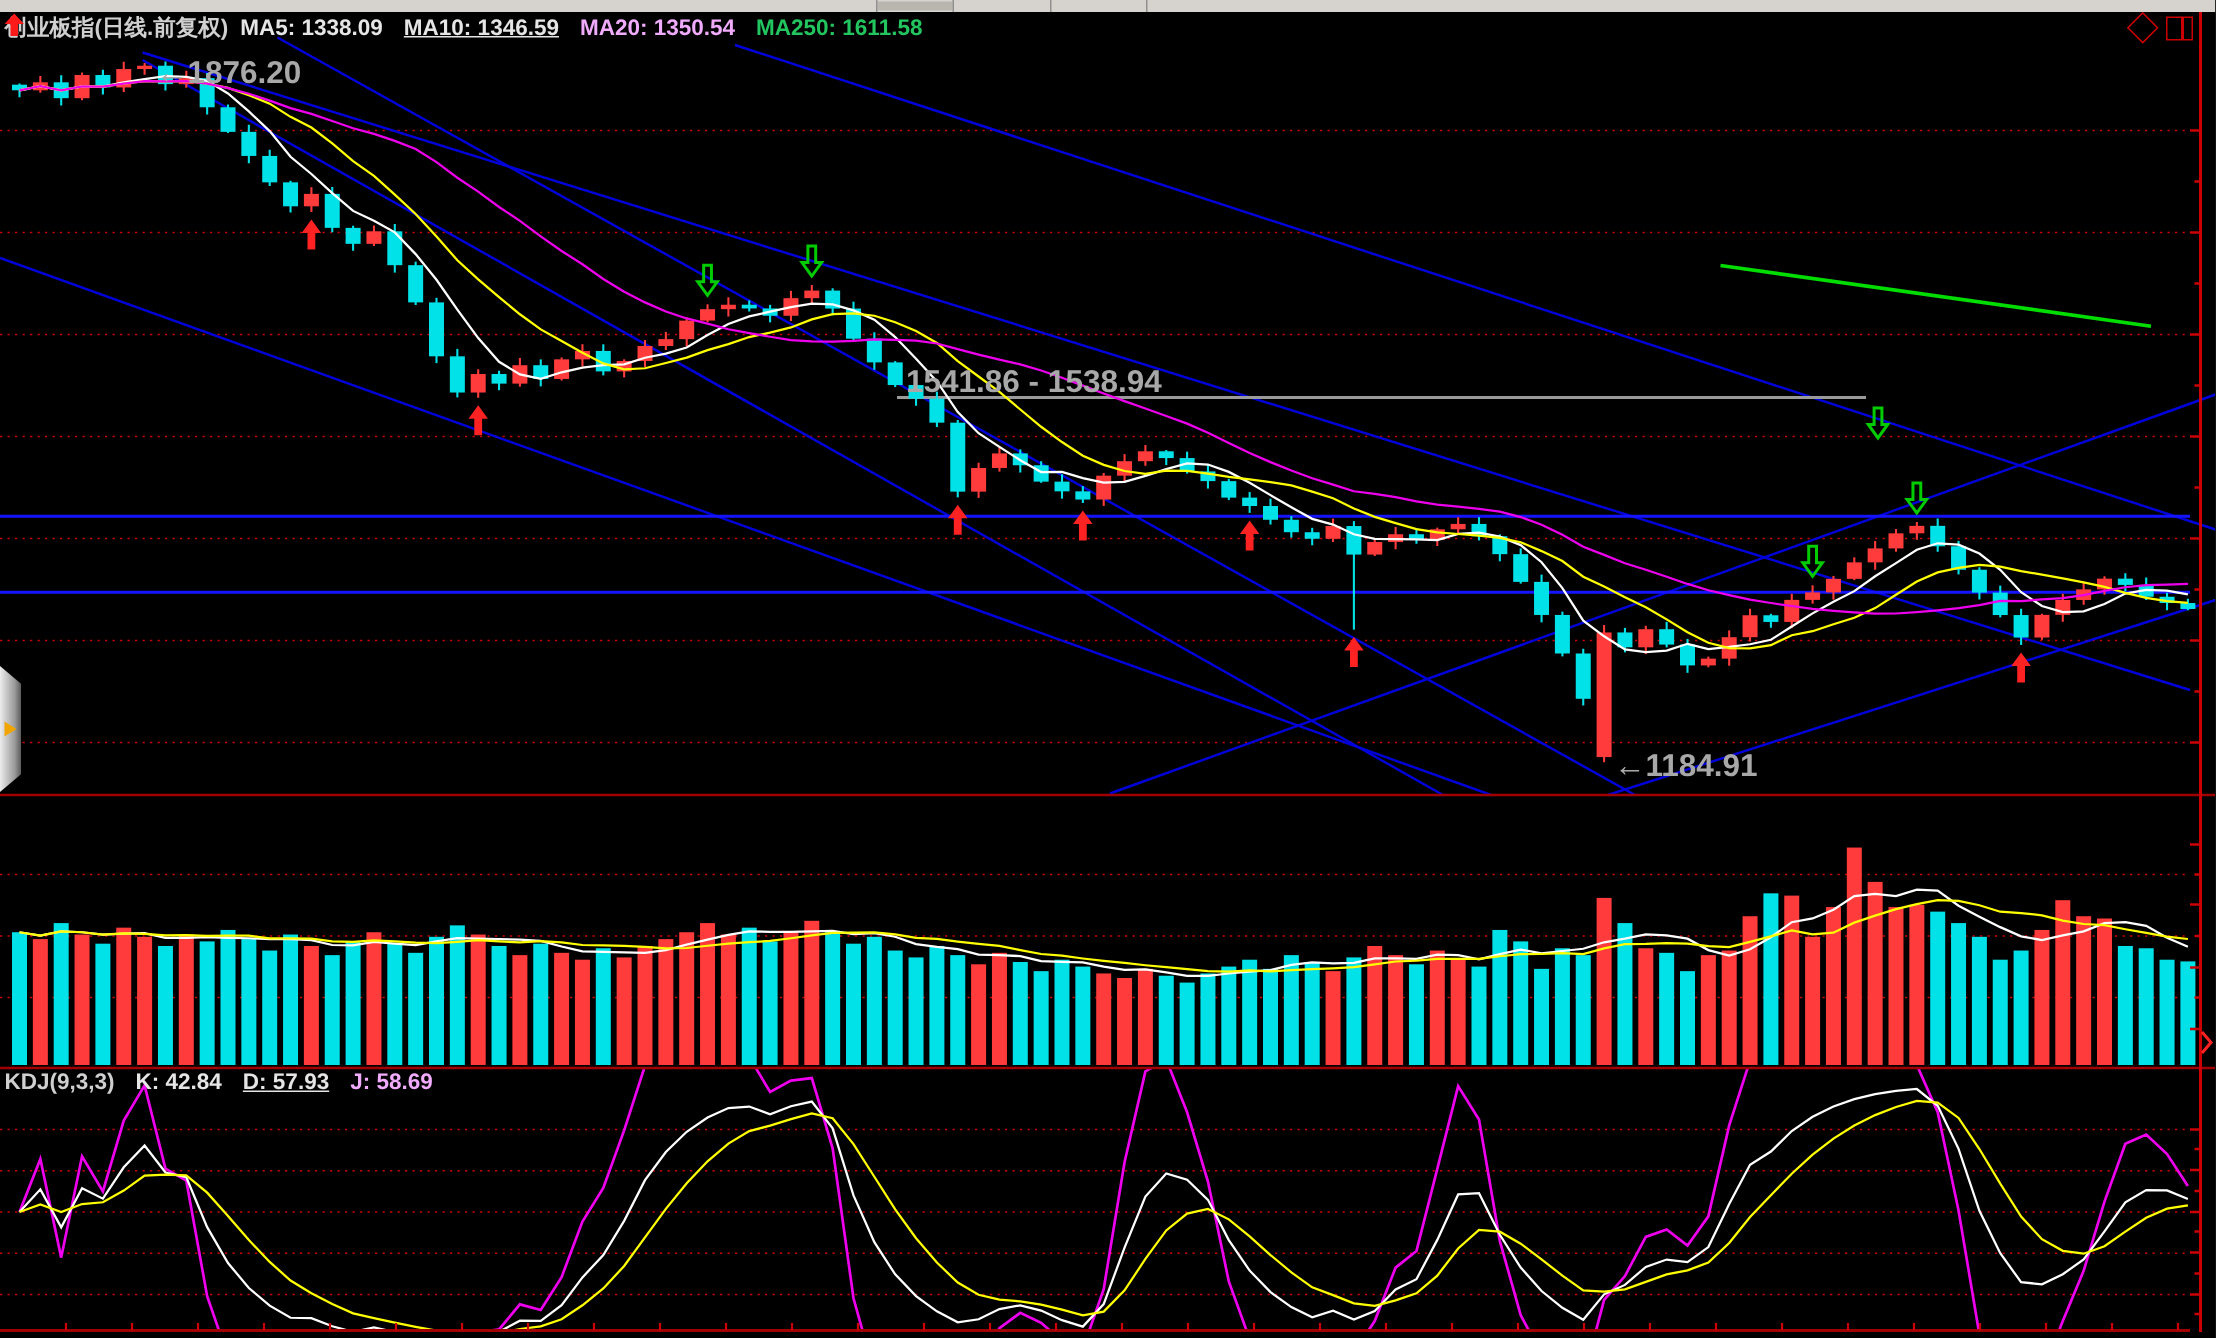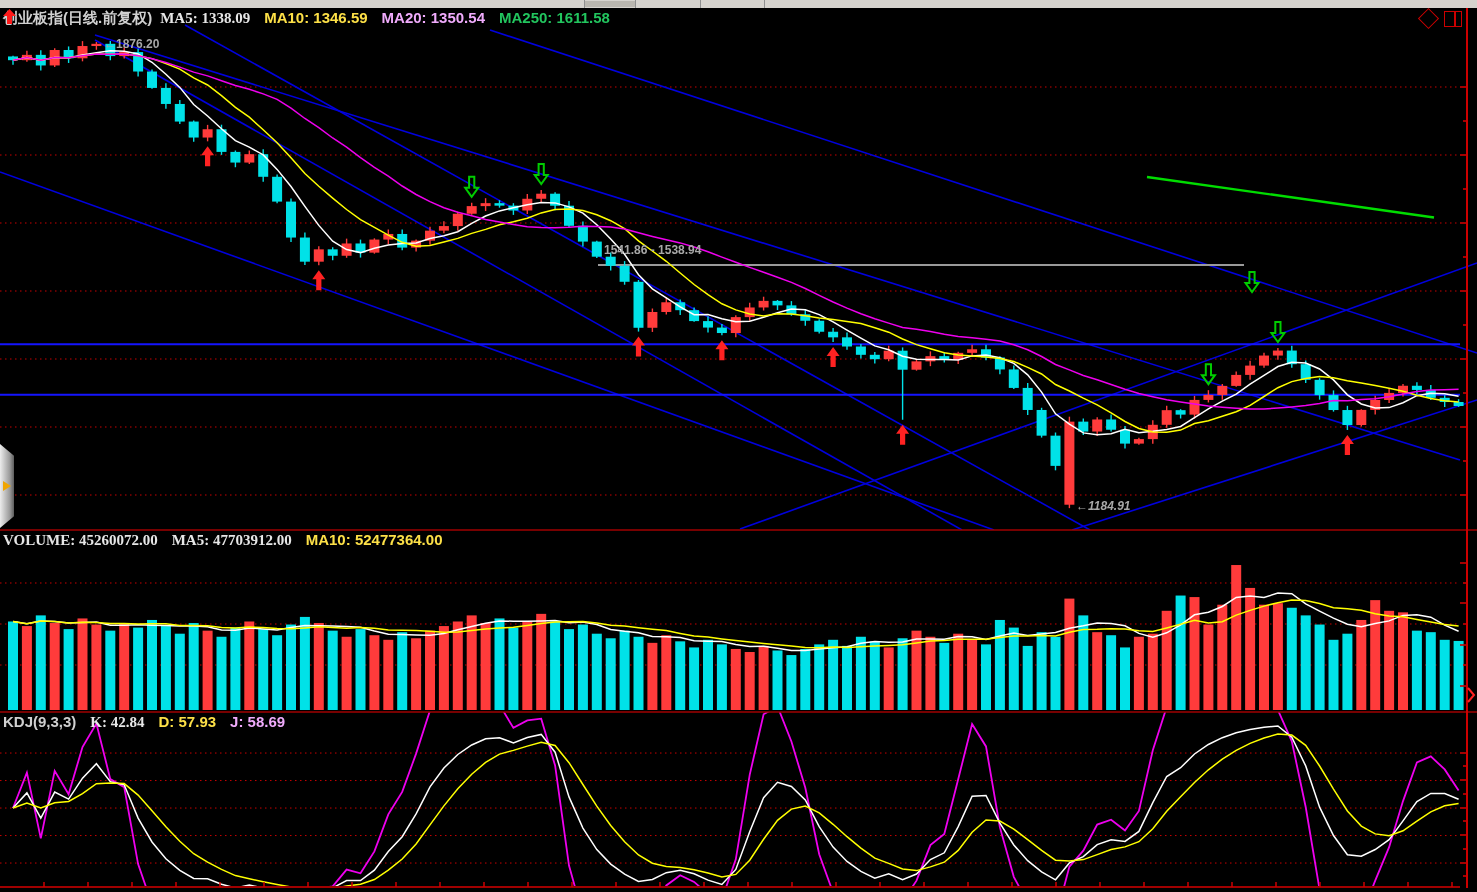--- a/index.html
+++ b/index.html
@@ -6,22 +6,22 @@
   #app{position:relative;width:1477px;height:892px;background:#000;overflow:hidden;
        font-family:"Liberation Sans",sans-serif;}
   .abs{position:absolute;}
   #top-strip{left:0;top:0;width:1477px;height:8px;background:#d6d3ce;}
   .strip-div{position:absolute;top:0;width:1px;height:8px;background:#8f8f8f;}
   .strip-dark{position:absolute;top:1px;height:6px;background:#b9b6af;}
   svg{position:absolute;left:0;display:block;}
   .hdr{position:absolute;left:3px;white-space:nowrap;font-size:15px;font-weight:bold;
        letter-spacing:0px;z-index:5;}
   .hdr span{margin-right:14px;}
-  .w{color:#e6e6e6;font-family:Liberation Serif, serif;} .y{color:#fde047;} .m{color:#f0abfc;} .g{color:#22c55e;} .t{color:#d0d0d0;}
-  .note{position:absolute;color:#a8a8a8;font-size:12px;font-weight:bold;z-index:6;white-space:nowrap;}
+  .w{color:#e6e6e6;} .y{color:#e5e5e5;text-decoration:underline;} .m{color:#f0abfc;} .g{color:#22c55e;} .t{color:#d0d0d0;}
+  .note{position:absolute;color:#a8a8a8;font-size:21px;font-weight:bold;z-index:6;white-space:nowrap;}
   #up-arrow-glyph{display:inline-block;vertical-align:-2px;margin-right:10px;}
   #icon-diamond{left:1421px;top:11px;width:13px;height:13px;border:1.6px solid #cc0000;
      transform:rotate(45deg);z-index:8;}
   #icon-split{left:1444px;top:11px;width:16px;height:14px;border:1.6px solid #cc0000;z-index:8;}
   #icon-split-bar{position:absolute;left:9px;top:0;width:1.6px;height:14px;background:#cc0000;}
   #left-tab{left:0;top:444px;width:14px;height:84px;z-index:9;
      background:linear-gradient(to right,#ececec,#9a9a9a 70%,#5c5c5c);
      clip-path:polygon(0 0,100% 14%,100% 86%,0 100%);}
   #left-tab-arrow{position:absolute;left:3px;top:37px;width:0;height:0;
      border-top:5px solid transparent;border-bottom:5px solid transparent;
@@ -486,30 +486,27 @@
       <line x1="1452" y1="882" x2="1452" y2="887" stroke="#cc0000" stroke-width="1.5"></line>
       <polyline points="1468,688 1474,695 1468,702" fill="none" stroke="#ff2222" stroke-width="2"></polyline>
     </svg>
 
   <div class="hdr" style="top:9px">
     <span class="t" style="margin-right:8px">创业板指(日线.前复权)</span><svg id="up-arrow-glyph" width="13" height="15">
         <polygon points="6.5,0 13,7 9,7 9,15 4,15 4,7 0,7" fill="#ff1a1a"></polygon>
       </svg><span class="w">MA5: 1338.09</span><span class="y">MA10: 1346.59</span><span class="m">MA20: 1350.54</span><span class="g">MA250: 1611.58</span>
   </div>
 
-  <div class="hdr" style="top:531px">
-    <span class="w">VOLUME: 45260072.00</span><span class="w">MA5: 47703912.00</span><span class="y">MA10: 52477364.00</span>
-  </div>
 
   <div class="hdr" style="top:713px">
     <span class="t">KDJ(9,3,3)</span><span class="w">K: 42.84</span><span class="y">D: 57.93</span><span class="m">J: 58.69</span>
   </div>
 
   <div class="note" id="note-high" style="left: 104px; top: 37px;">←1876.20</div>
-  <div class="note" id="note-low" style="left: 1076px; top: 499px; font-style: italic;">←1184.91</div>
+  <div class="note" id="note-low" style="left: 1076px; top: 499px;">←1184.91</div>
   <div class="note" id="note-gap" style="left: 604px; top: 243px;">1541.86 - 1538.94</div>
 
   <div id="icon-diamond" class="abs"></div>
   <div id="icon-split" class="abs">
     <div id="icon-split-bar"></div>
   </div>
 
   <div id="left-tab" class="abs">
     <div id="left-tab-arrow"></div>
   </div>

